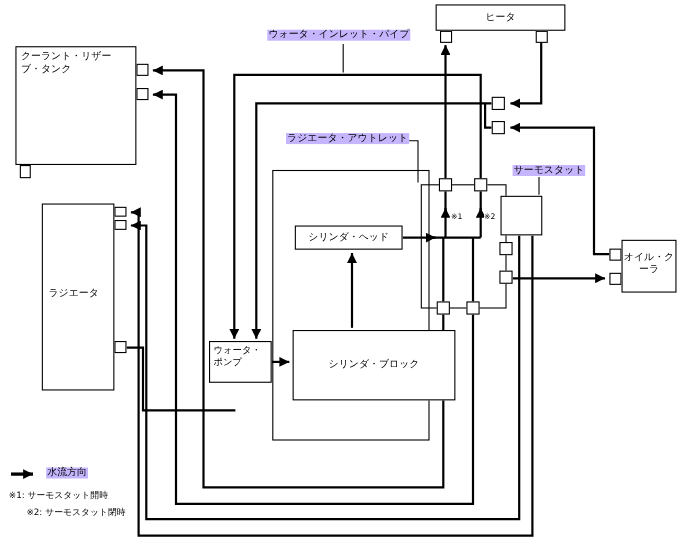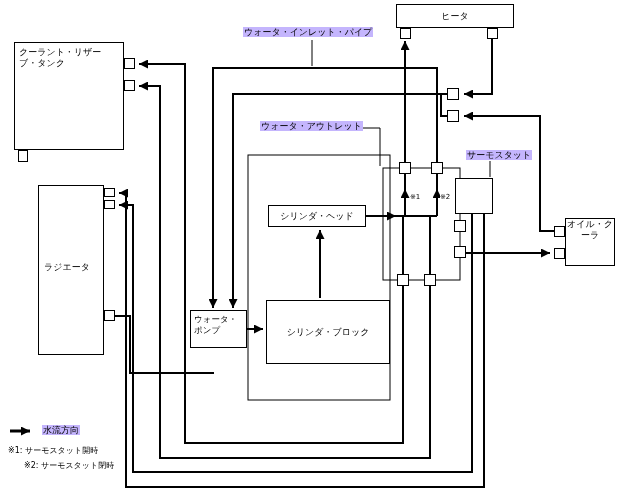--- a/index.html
+++ b/index.html
@@ -68,29 +68,29 @@
   </div>
 
   <div class="box" style="left:38px;top:185px;width:66px;height:170px;">
     <span style="position:absolute;left:5px;top:76px;">ラジエータ</span>
   </div>
 
   <div class="box center" style="left:268px;top:205px;width:98px;height:22px;">
     <span>シリンダ・ヘッド</span>
   </div>
 
-  <div class="box center" style="left:266px;top:300px;width:124px;height:64px;">
+  <div class="box center" style="left:266px;top:300px;width:148px;height:64px;font-family:Liberation Mono, monospace;">
     <span>シリンダ・ブロック</span>
   </div>
 
   <div class="box" style="left:190px;top:310px;width:57px;height:38px;padding:3px;font-size:8.5px;">
     <span>ウォータ・ポンプ</span>
   </div>
 
-  <div class="box" style="left:565px;top:218px;width:50px;height:48px;text-align:center;">
+  <div class="box" style="left:565px;top:218px;width:50px;height:48px;padding-top:10px;text-align:center;">
     <span>オイル・クーラ</span>
   </div>
 
   <div class="box" style="left:455px;top:178px;width:38px;height:36px;"></div>
 
   <div class="conn" style="left:400px;top:28px;width:11px;height:11px;"></div>
   <div class="conn" style="left:487px;top:28px;width:11px;height:11px;"></div>
   <div class="conn" style="left:124px;top:58px;width:11px;height:11px;"></div>
   <div class="conn" style="left:124px;top:80px;width:11px;height:11px;"></div>
   <div class="conn" style="left:18px;top:150px;width:10px;height:12px;"></div>
@@ -102,21 +102,21 @@
   <div class="conn" style="left:399px;top:162px;width:12px;height:12px;"></div>
   <div class="conn" style="left:431px;top:162px;width:12px;height:12px;"></div>
   <div class="conn" style="left:454px;top:220px;width:12px;height:12px;"></div>
   <div class="conn" style="left:454px;top:246px;width:12px;height:12px;"></div>
   <div class="conn" style="left:397px;top:274px;width:12px;height:12px;"></div>
   <div class="conn" style="left:424px;top:274px;width:12px;height:12px;"></div>
   <div class="conn" style="left:554px;top:226px;width:11px;height:11px;"></div>
   <div class="conn" style="left:554px;top:248px;width:11px;height:11px;"></div>
 
   <div class="lbl" style="left:243px;top:27px;">ウォータ・インレット・パイプ</div>
-  <div class="lbl" style="left:260px;top:121px;">ウォータ・アウトレット</div>
+  <div class="lbl" style="left:260px;top:121px;">ラジエータ・アウトレット</div>
   <div class="lbl" style="left:466px;top:150px;">サーモスタット</div>
   <div class="mk" style="left:410px;top:193px;">※1</div>
   <div class="mk" style="left:440px;top:193px;">※2</div>
 
   <div class="lbl" style="left:42px;top:425px;">水流方向</div>
   <div class="note" style="left:8px;top:446px;">※1: サーモスタット開時</div>
   <div class="note" style="left:8px;top:461px;margin-left:16px;">※2: サーモスタット閉時</div>
 
 </div>
 

